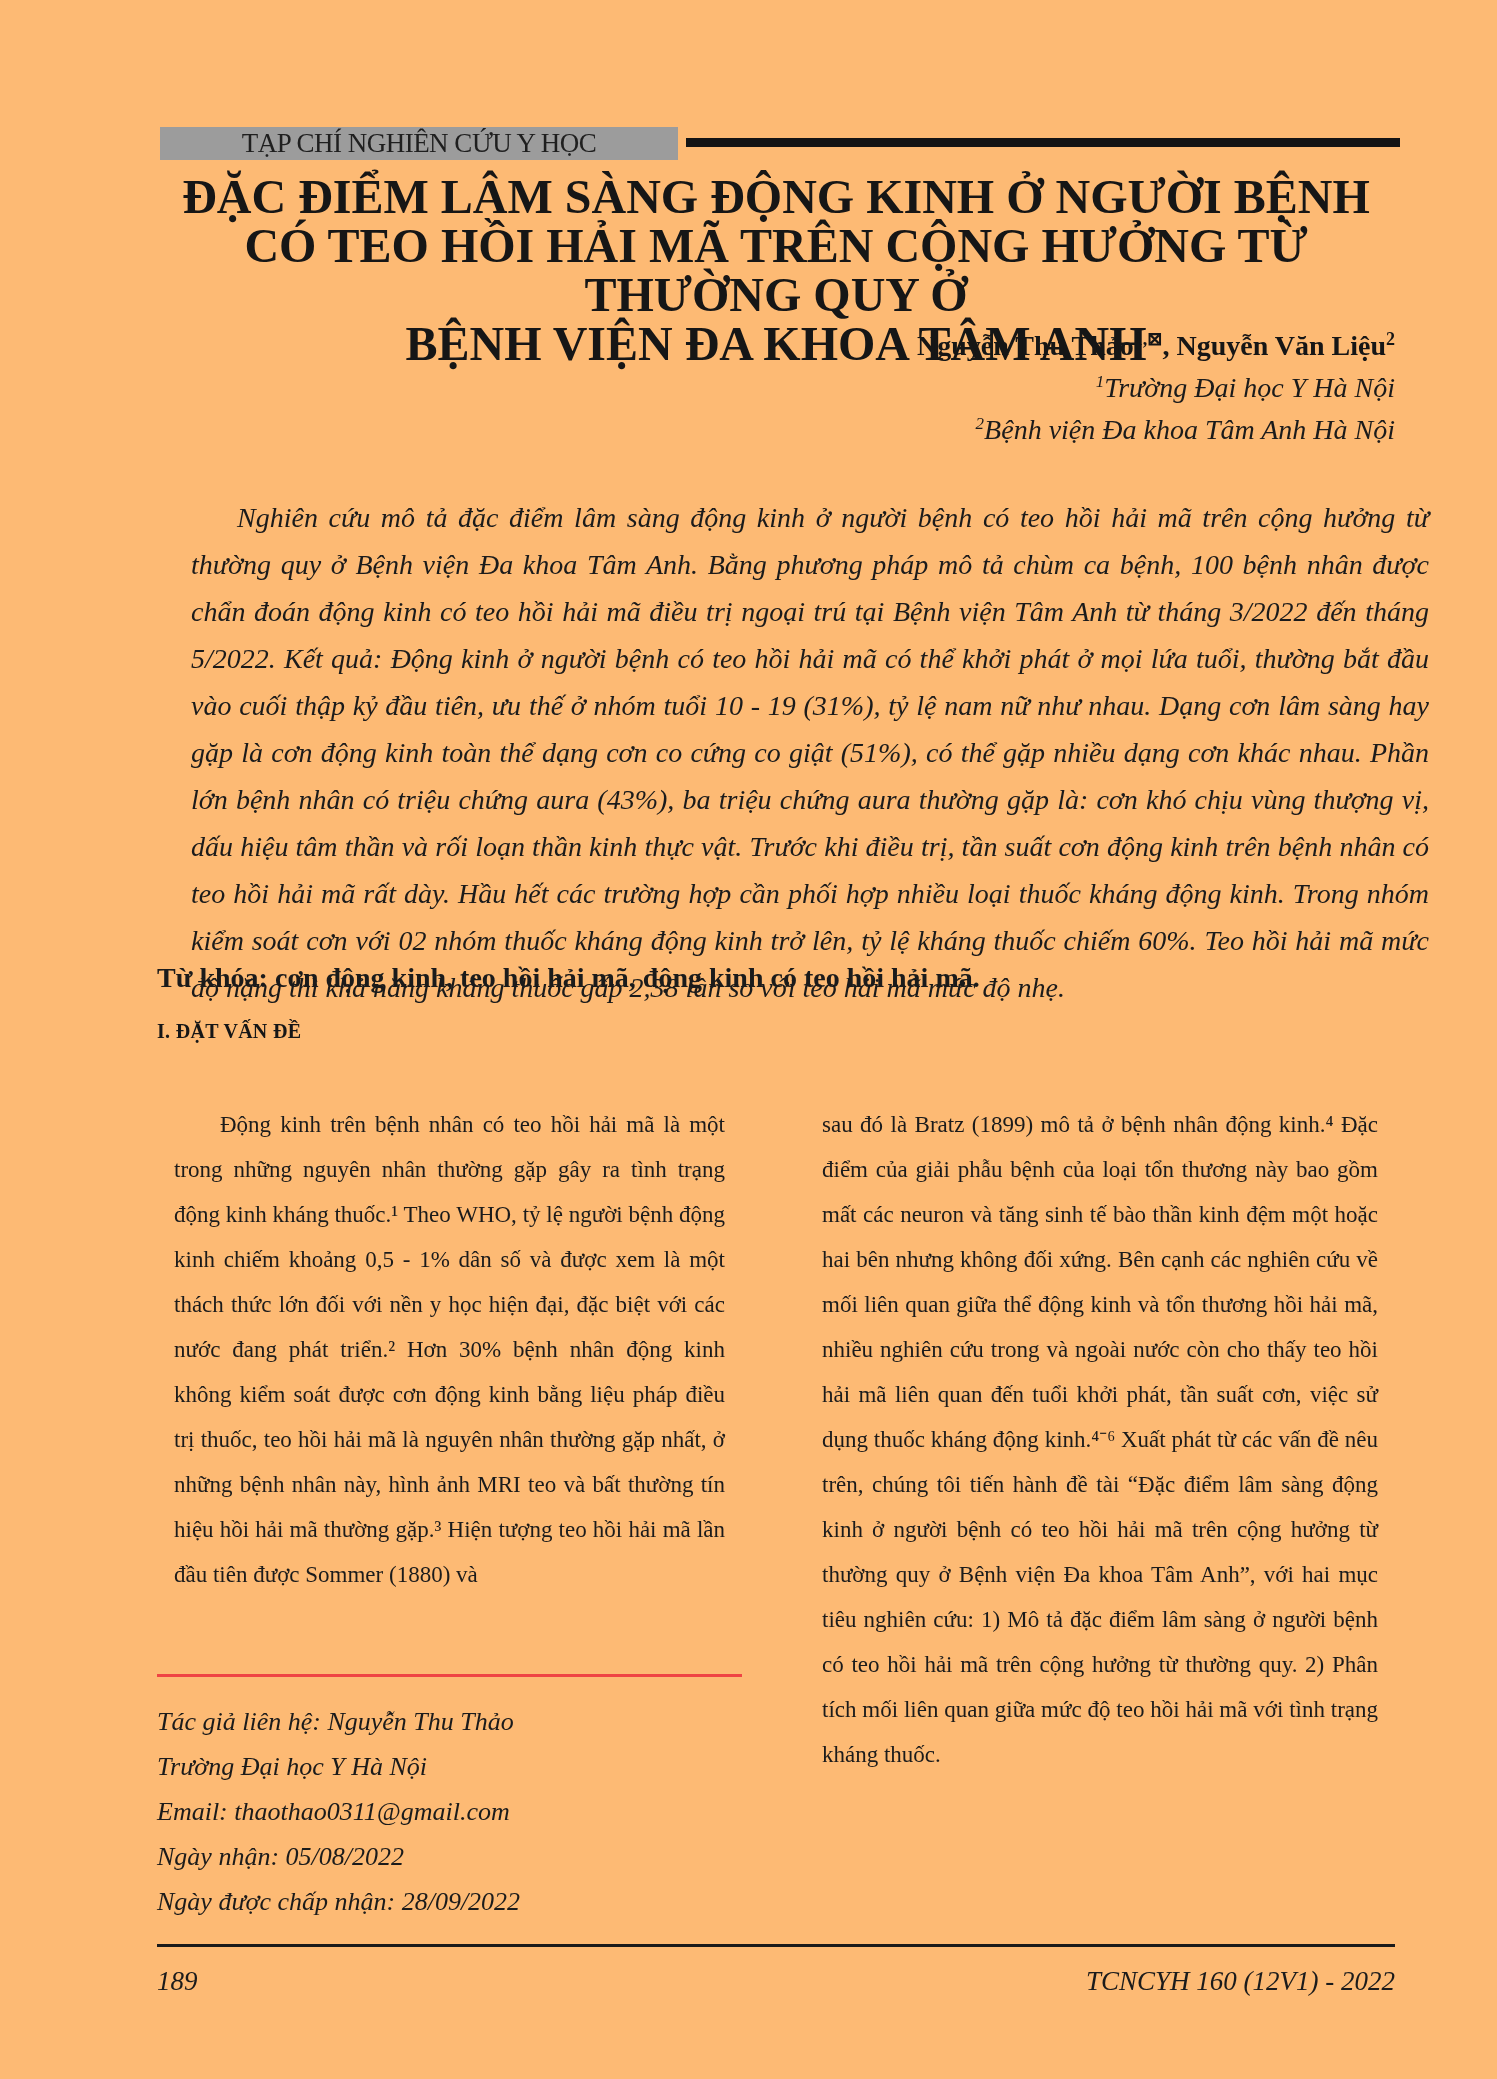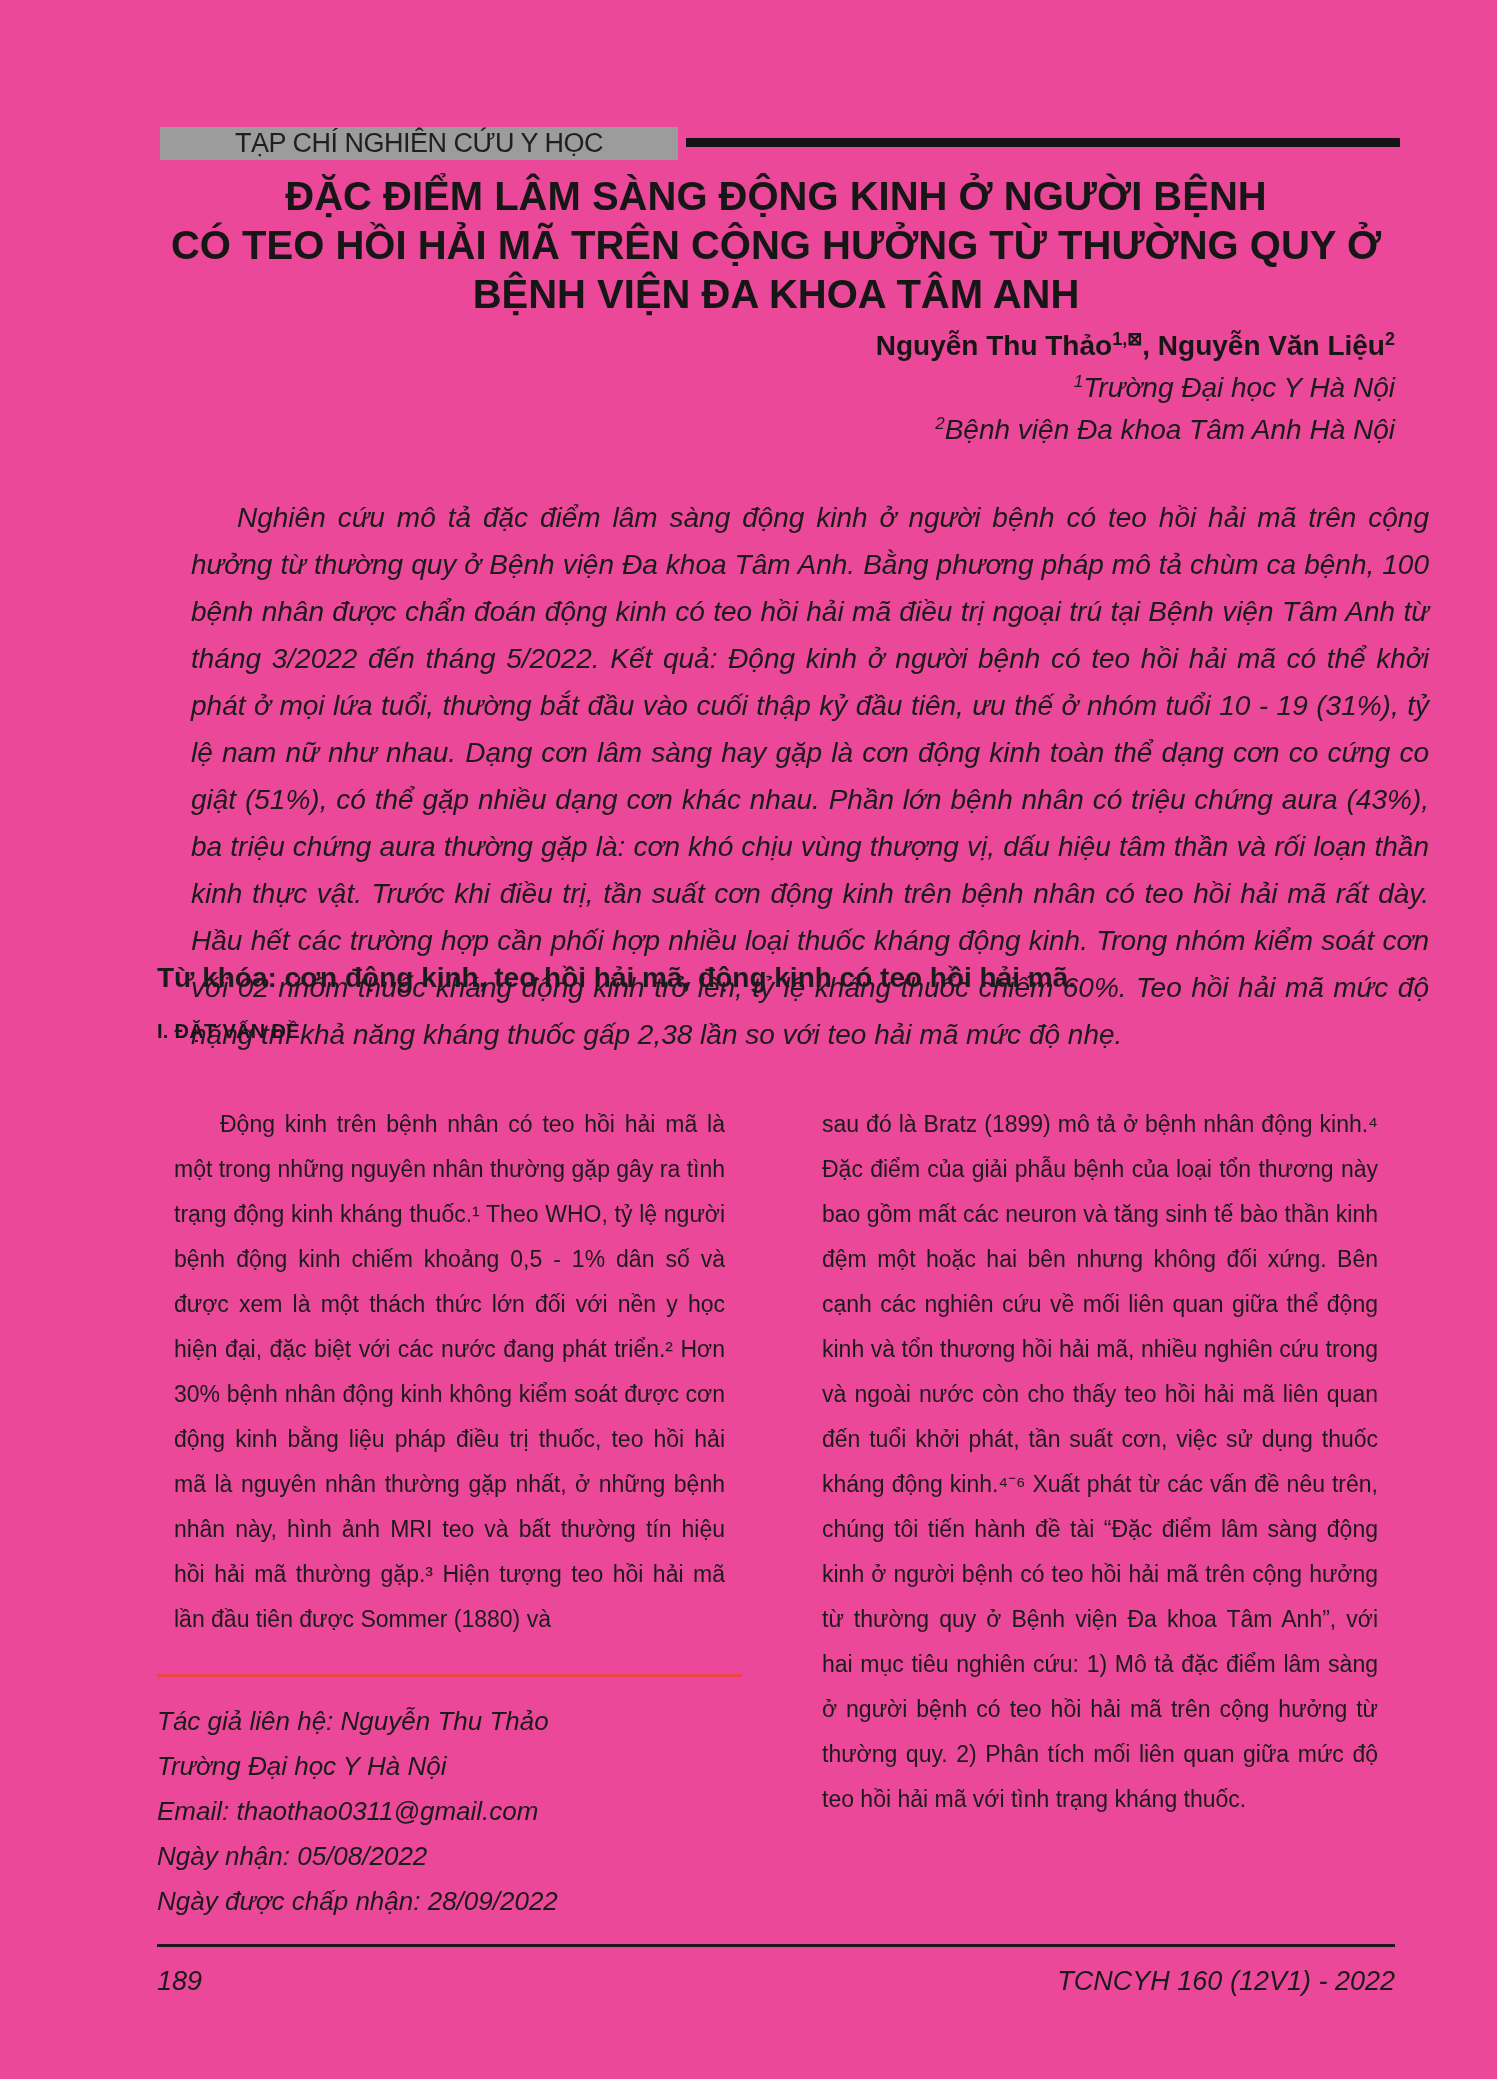--- a/index.html
+++ b/index.html
@@ -1,21 +1,21 @@
 <!DOCTYPE html>
 <html lang="vi"><head>
 <meta charset="utf-8">
 <style>
   html, body { margin: 0; padding: 0; background: #ffffff; }
   .page {
     position: relative;
     width: 1497px;
     height: 2079px;
-    background: #ec4899;
-    font-family: Liberation Sans, sans-serif;
+    background: #fdba74;
+    font-family: Liberation Serif, serif;
     color: #1b1b1b;
     overflow: hidden;
   }
 
   
   .masthead-bar {
     position: absolute;
     left: 160px; top: 127px;
     width: 518px; height: 33px;
     background: #9c9c9c;
@@ -34,21 +34,21 @@
     background: #141414;
   }
 
   
   .article-title {
     position: absolute;
     left: 157px; top: 172px;
     width: 1238px;
     text-align: center;
     font-weight: bold;
-    font-size: 40px;
+    font-size: 48px;
     line-height: 49px;
     color: #161616;
   }
   .authors-line {
     position: absolute;
     left: 157px; top: 330px;
     width: 1238px;
     text-align: right;
     font-weight: bold;
     font-size: 28px;

